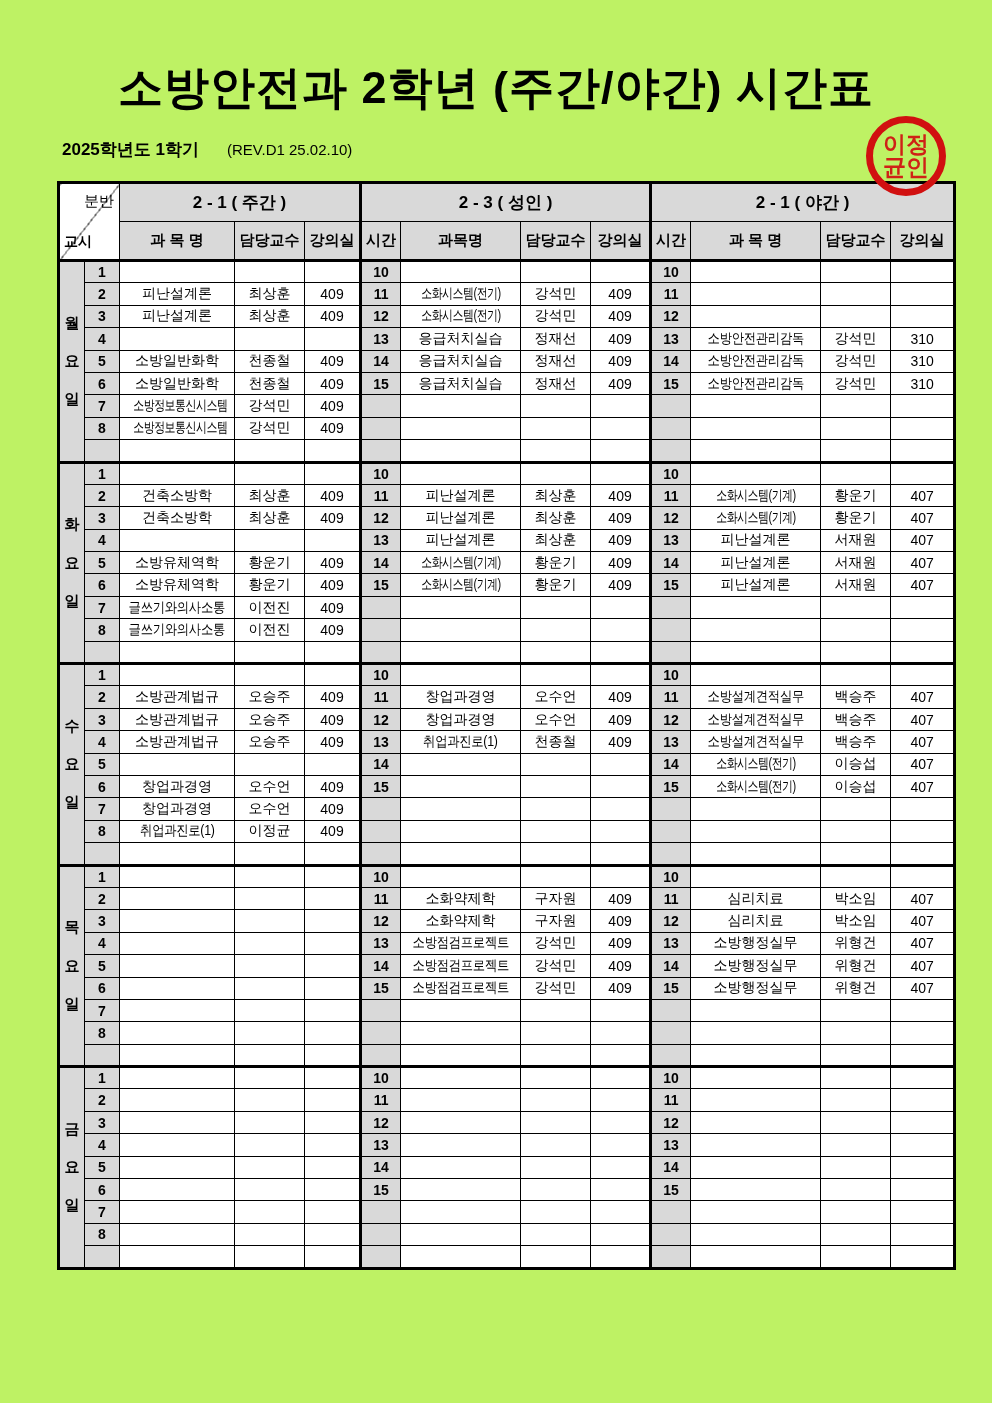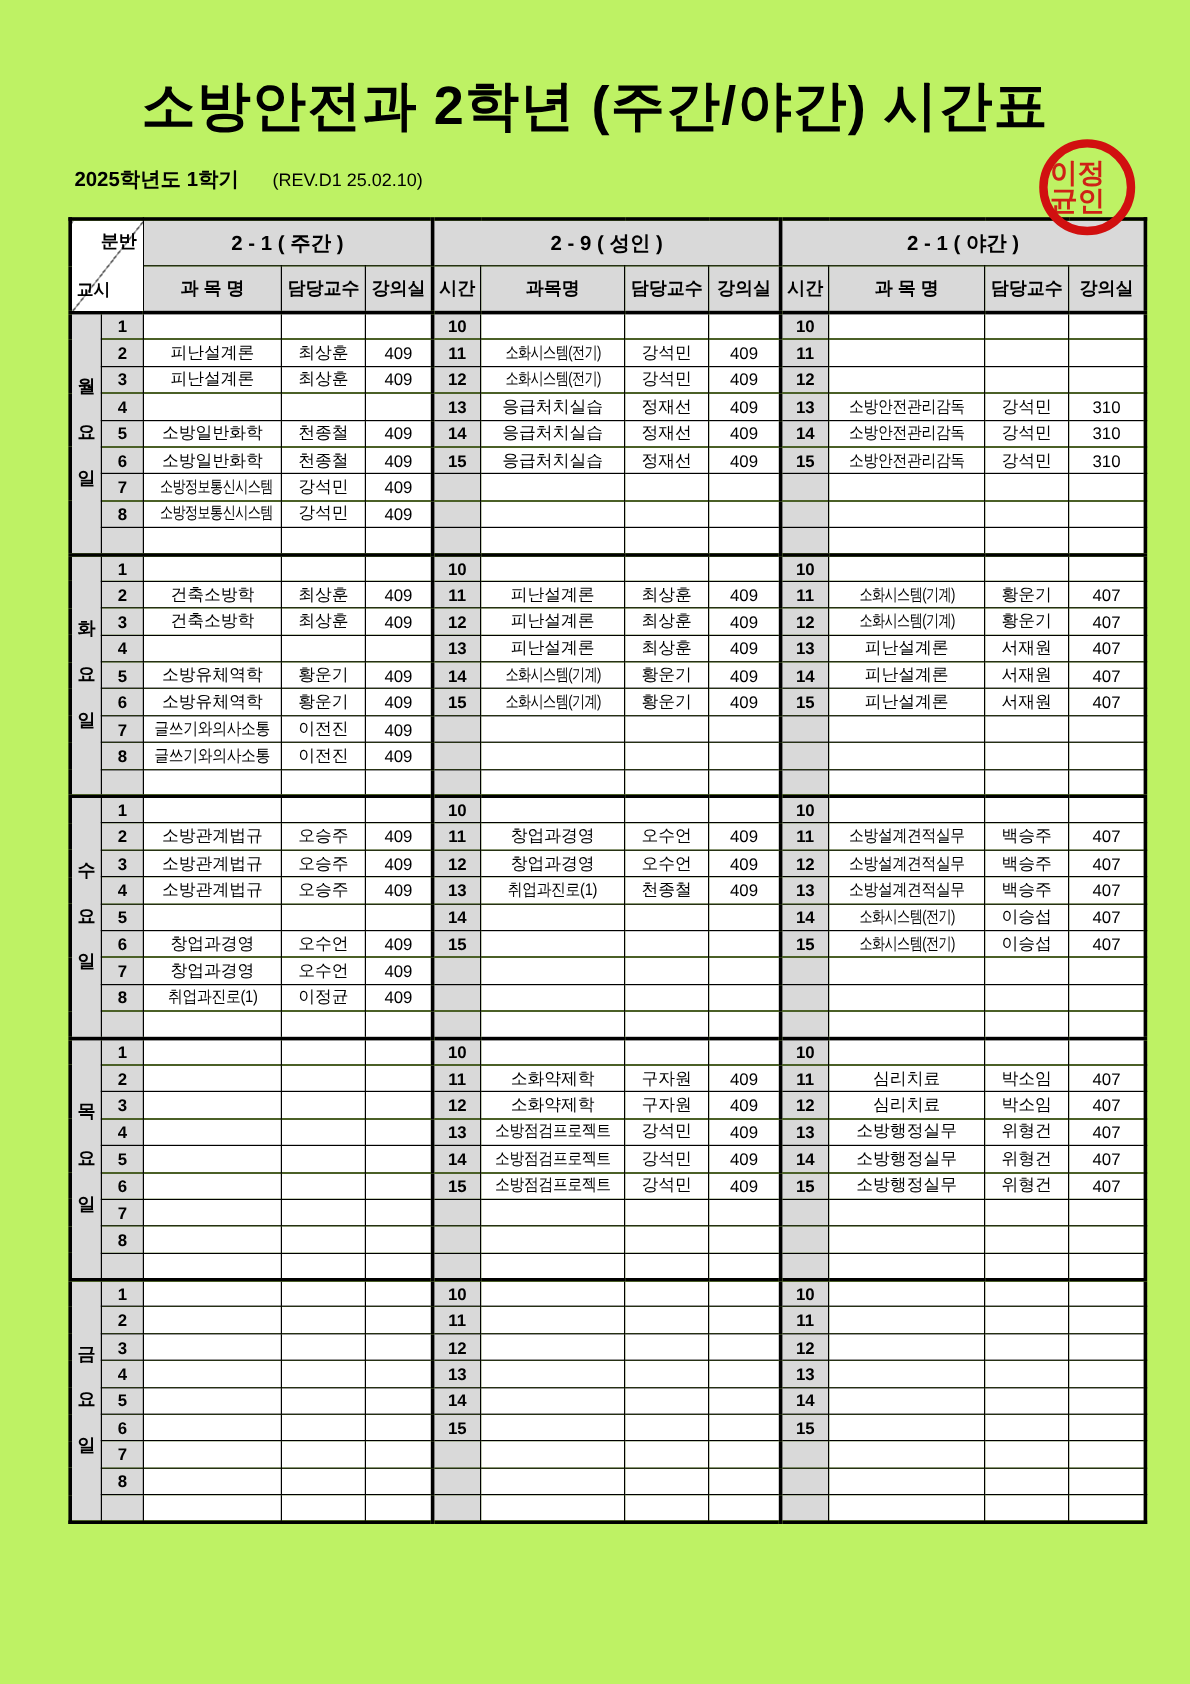--- a/index.html
+++ b/index.html
@@ -9,37 +9,37 @@
          font-size:45px;font-weight:800;letter-spacing:1px;white-space:nowrap;}
   .meta{position:absolute;top:138px;left:62px;right:46px;display:flex;
         justify-content:space-between;align-items:baseline;gap:26px;}
   .semester{font-weight:bold;font-size:17px;}
   .revision{font-size:15px;margin-left:28px;font-weight:normal;}
   .dh-label{font-weight:bold;font-size:17px;margin-right:6px;}
   .dh-name{display:inline-block;min-width:152px;text-align:center;font-size:17px;
            letter-spacing:6px;border-bottom:2px solid #000;padding:0 10px 3px 10px;}
   .stamp{position:absolute;top:116px;left:866px;width:80px;height:80px;box-sizing:border-box;
          border:7px solid #d11010;border-radius:50%;display:flex;align-items:center;
-         justify-content:flex-start;z-index:5;background:transparent;}
+         justify-content:center;z-index:5;background:transparent;}
   .stamp-text{width:50px;font-size:23px;line-height:1.02;font-weight:bold;color:#d11010;
               word-break:break-all;text-align:center;opacity:.92;}
 
   table.tt{position:absolute;left:57px;top:181px;width:896px;border-collapse:collapse;
            table-layout:fixed;border:3px solid #000;}
   .tt td{border:1px solid #000;padding:0;text-align:center;vertical-align:middle;
          overflow:hidden;white-space:nowrap;}
   .tt thead td{background:#d9d9d9;font-weight:bold;}
   .tt .group{font-size:17px;height:37px;text-align:center;}
   .tt .ch{font-size:15px;height:37px;}
   .tt thead tr:last-child td{border-bottom:3px solid #000;}
   .tt td.tl{border-left:3px solid #000;}
   .tt td.corner{background:linear-gradient(to bottom right,
                 #fff 49.5%, #3a3a3a 49.5%, #3a3a3a 50.5%, #fff 50.5%);
                 position:relative;}
-  .c-top{position:absolute;top:8px;right:5px;font-size:15px;font-weight:bold;}
+  .c-top{position:absolute;top:8px;right:5px;font-size:15px;font-weight:normal;}
   .c-bot{position:absolute;bottom:8px;left:4px;font-size:14px;font-weight:bold;}
 
   .tt tbody tr{height:22.4px;}
   .tt tbody td{font-size:14px;background:#fff;}
   .tt tbody td.num{background:#d9d9d9;font-weight:bold;font-size:14px;}
   .tt tbody td.day-cell{background:#d9d9d9;font-weight:bold;font-size:15px;
                         white-space:pre-line;line-height:2.55;}
   .tt tbody tr.block-top td{border-top:3px solid #000;}
   .sq8{display:inline-block;transform:scaleX(0.88);transform-origin:center;letter-spacing:-0.3px;}
   .sq9{display:inline-block;transform:scaleX(0.78);transform-origin:center;letter-spacing:-0.6px;}
@@ -77,21 +77,21 @@
         <col style="width:70px">
         <col style="width:64px">
     </colgroup>
     <thead>
       <tr>
         <td class="corner" rowspan="2" colspan="2">
           <span class="c-top">분반</span>
           <span class="c-bot">교시</span>
         </td>
         <td class="group" colspan="3">2 - 1 ( 주간 )</td>
-        <td class="group tl" colspan="4">2 - 9 ( 성인  )</td>
+        <td class="group tl" colspan="4">2 - 3 ( 성인  )</td>
         <td class="group tl" colspan="4">2 - 1 ( 야간 )</td>
       </tr>
       <tr>
         <td class="ch">과 목 명</td>
         <td class="ch">담당교수</td>
         <td class="ch">강의실</td>
         <td class="ch tl">시간</td>
         <td class="ch">과목명</td>
         <td class="ch">담당교수</td>
         <td class="ch">강의실</td>

